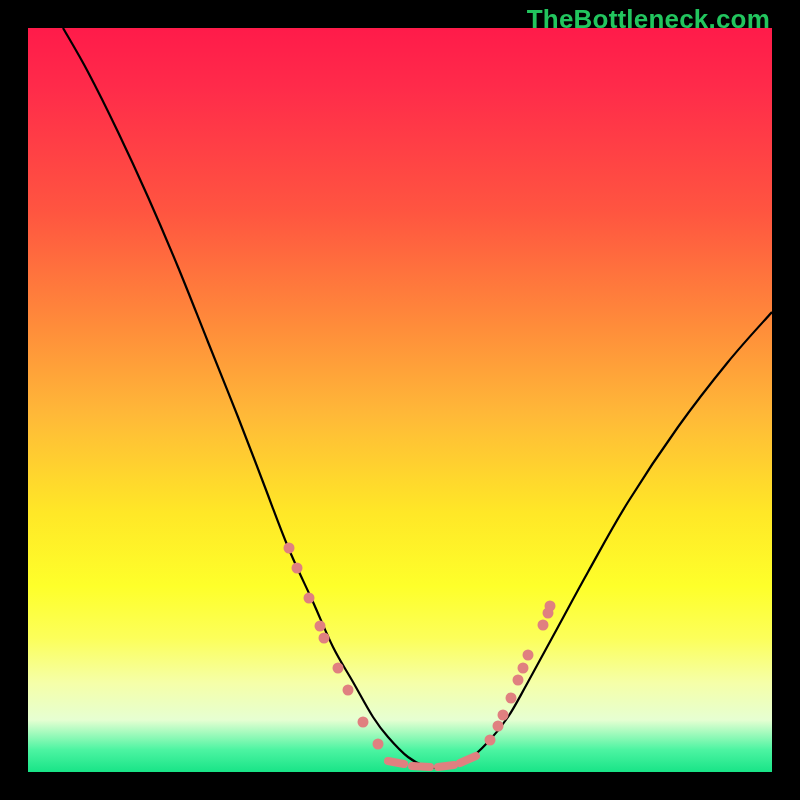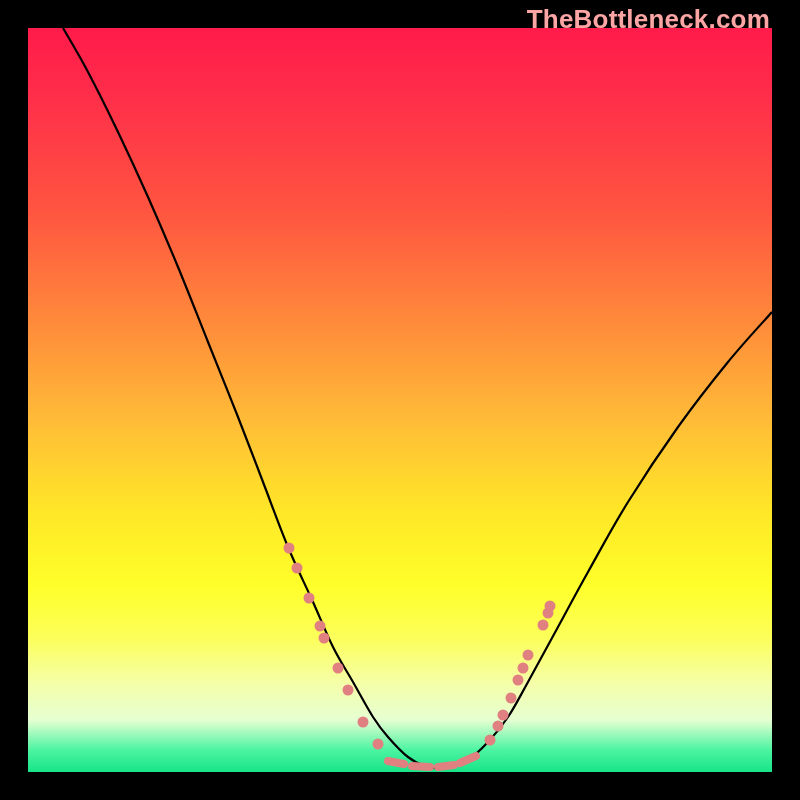--- a/index.html
+++ b/index.html
@@ -39,21 +39,21 @@
       #18e487 100%
     );
   }
   .watermark {
     position: absolute;
     top: 4px;
     right: 30px;
     font-family: Arial, Helvetica, sans-serif;
     font-size: 26px;
     font-weight: 600;
-    color: #fca5a5;
+    color: #22c55e;
     letter-spacing: 0.2px;
   }
   svg.curve {
     position: absolute;
     left: 0;
     top: 0;
     width: 744px;
     height: 744px;
   }
   .curve-stroke {

